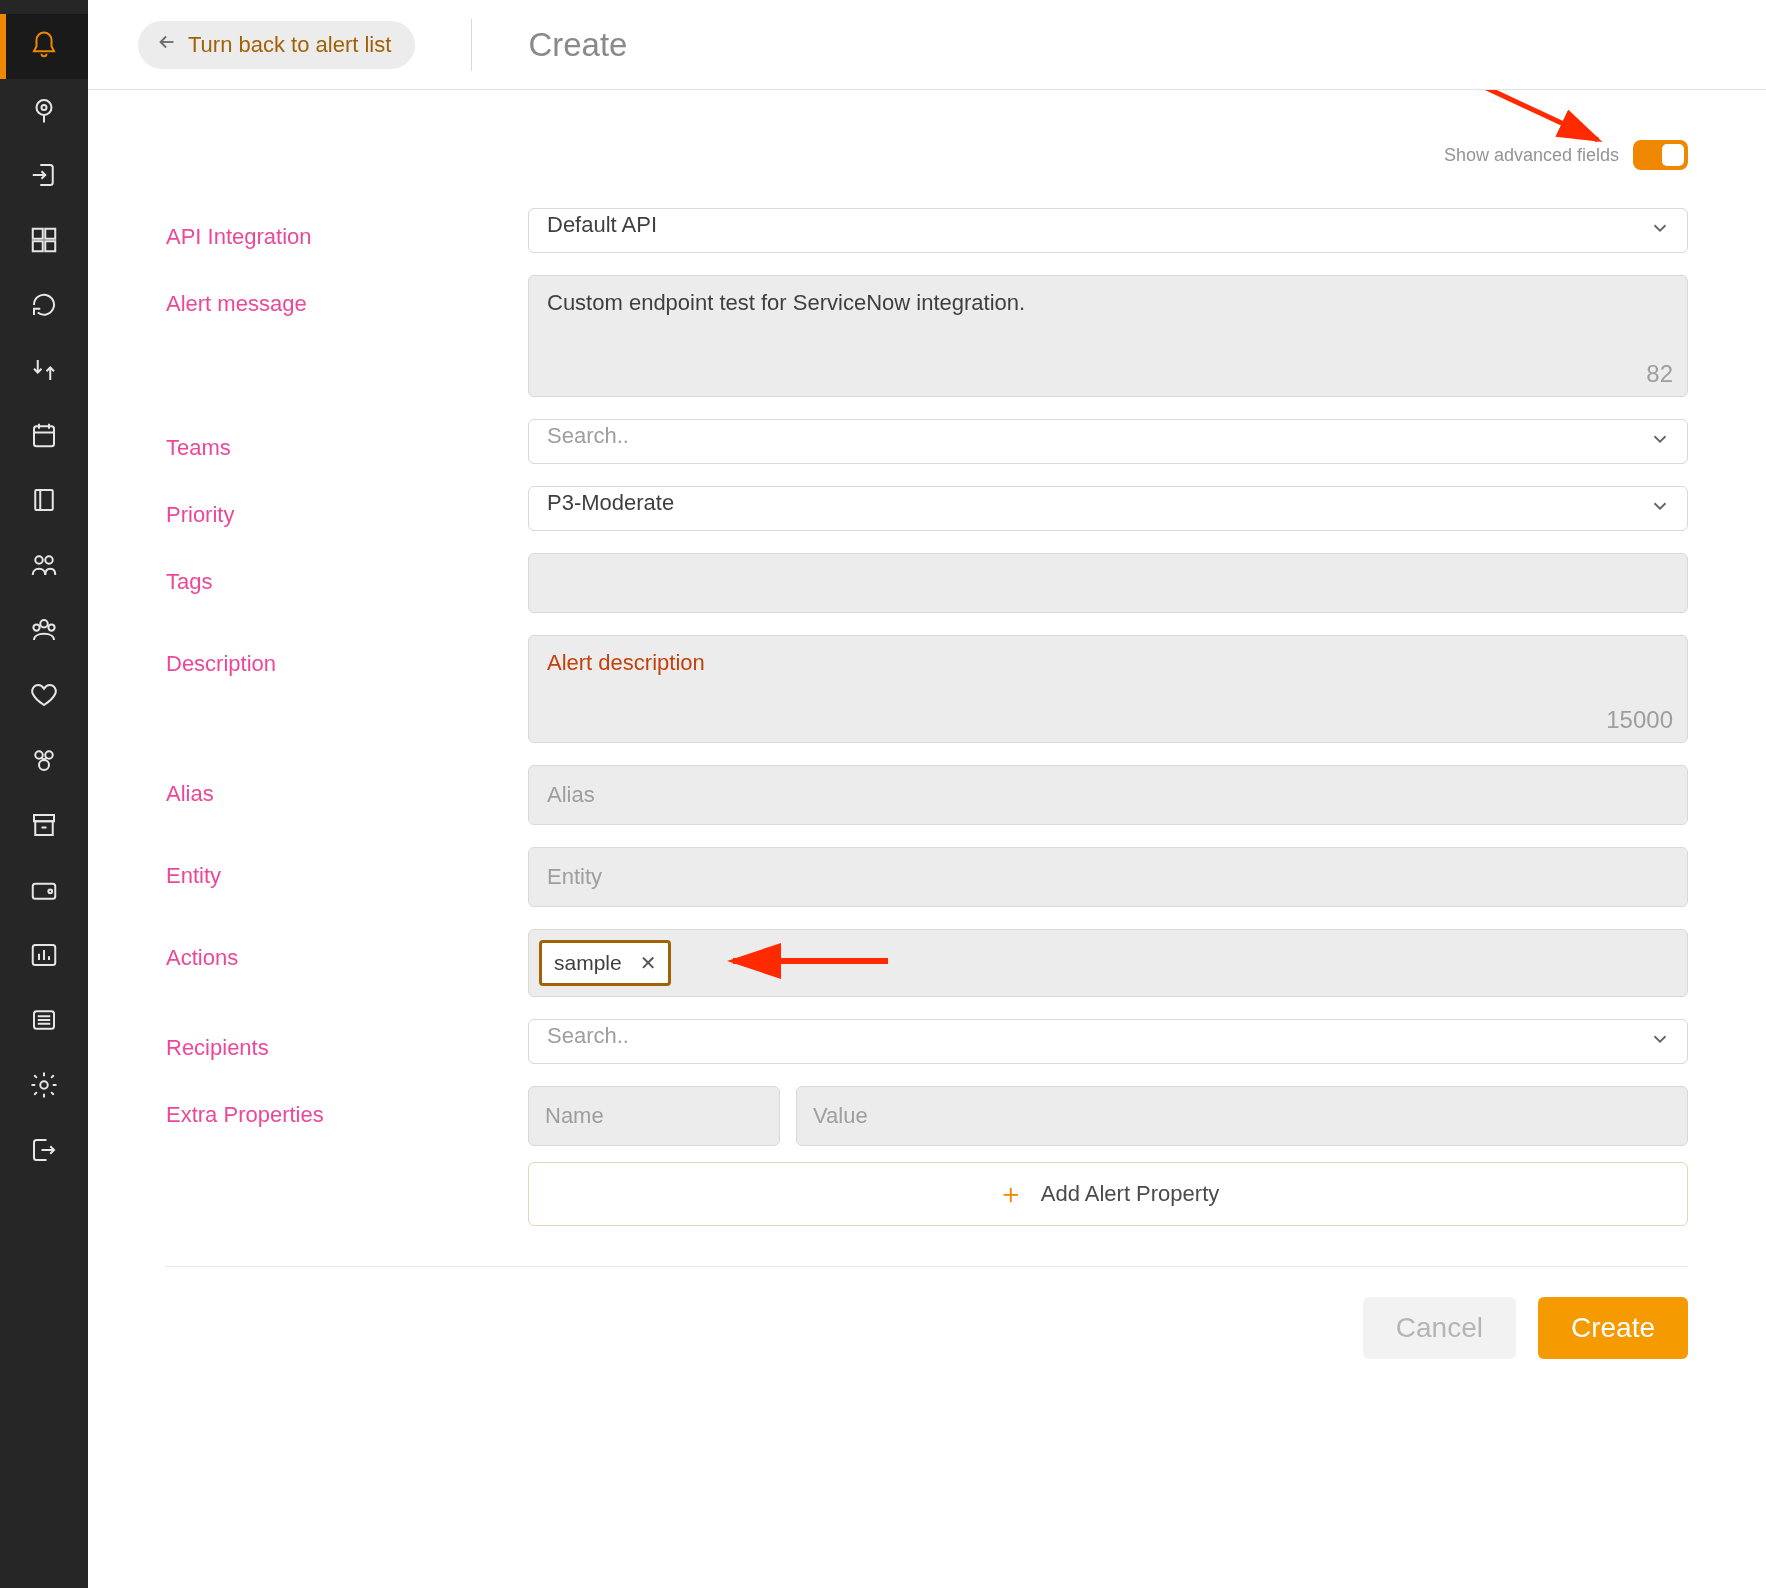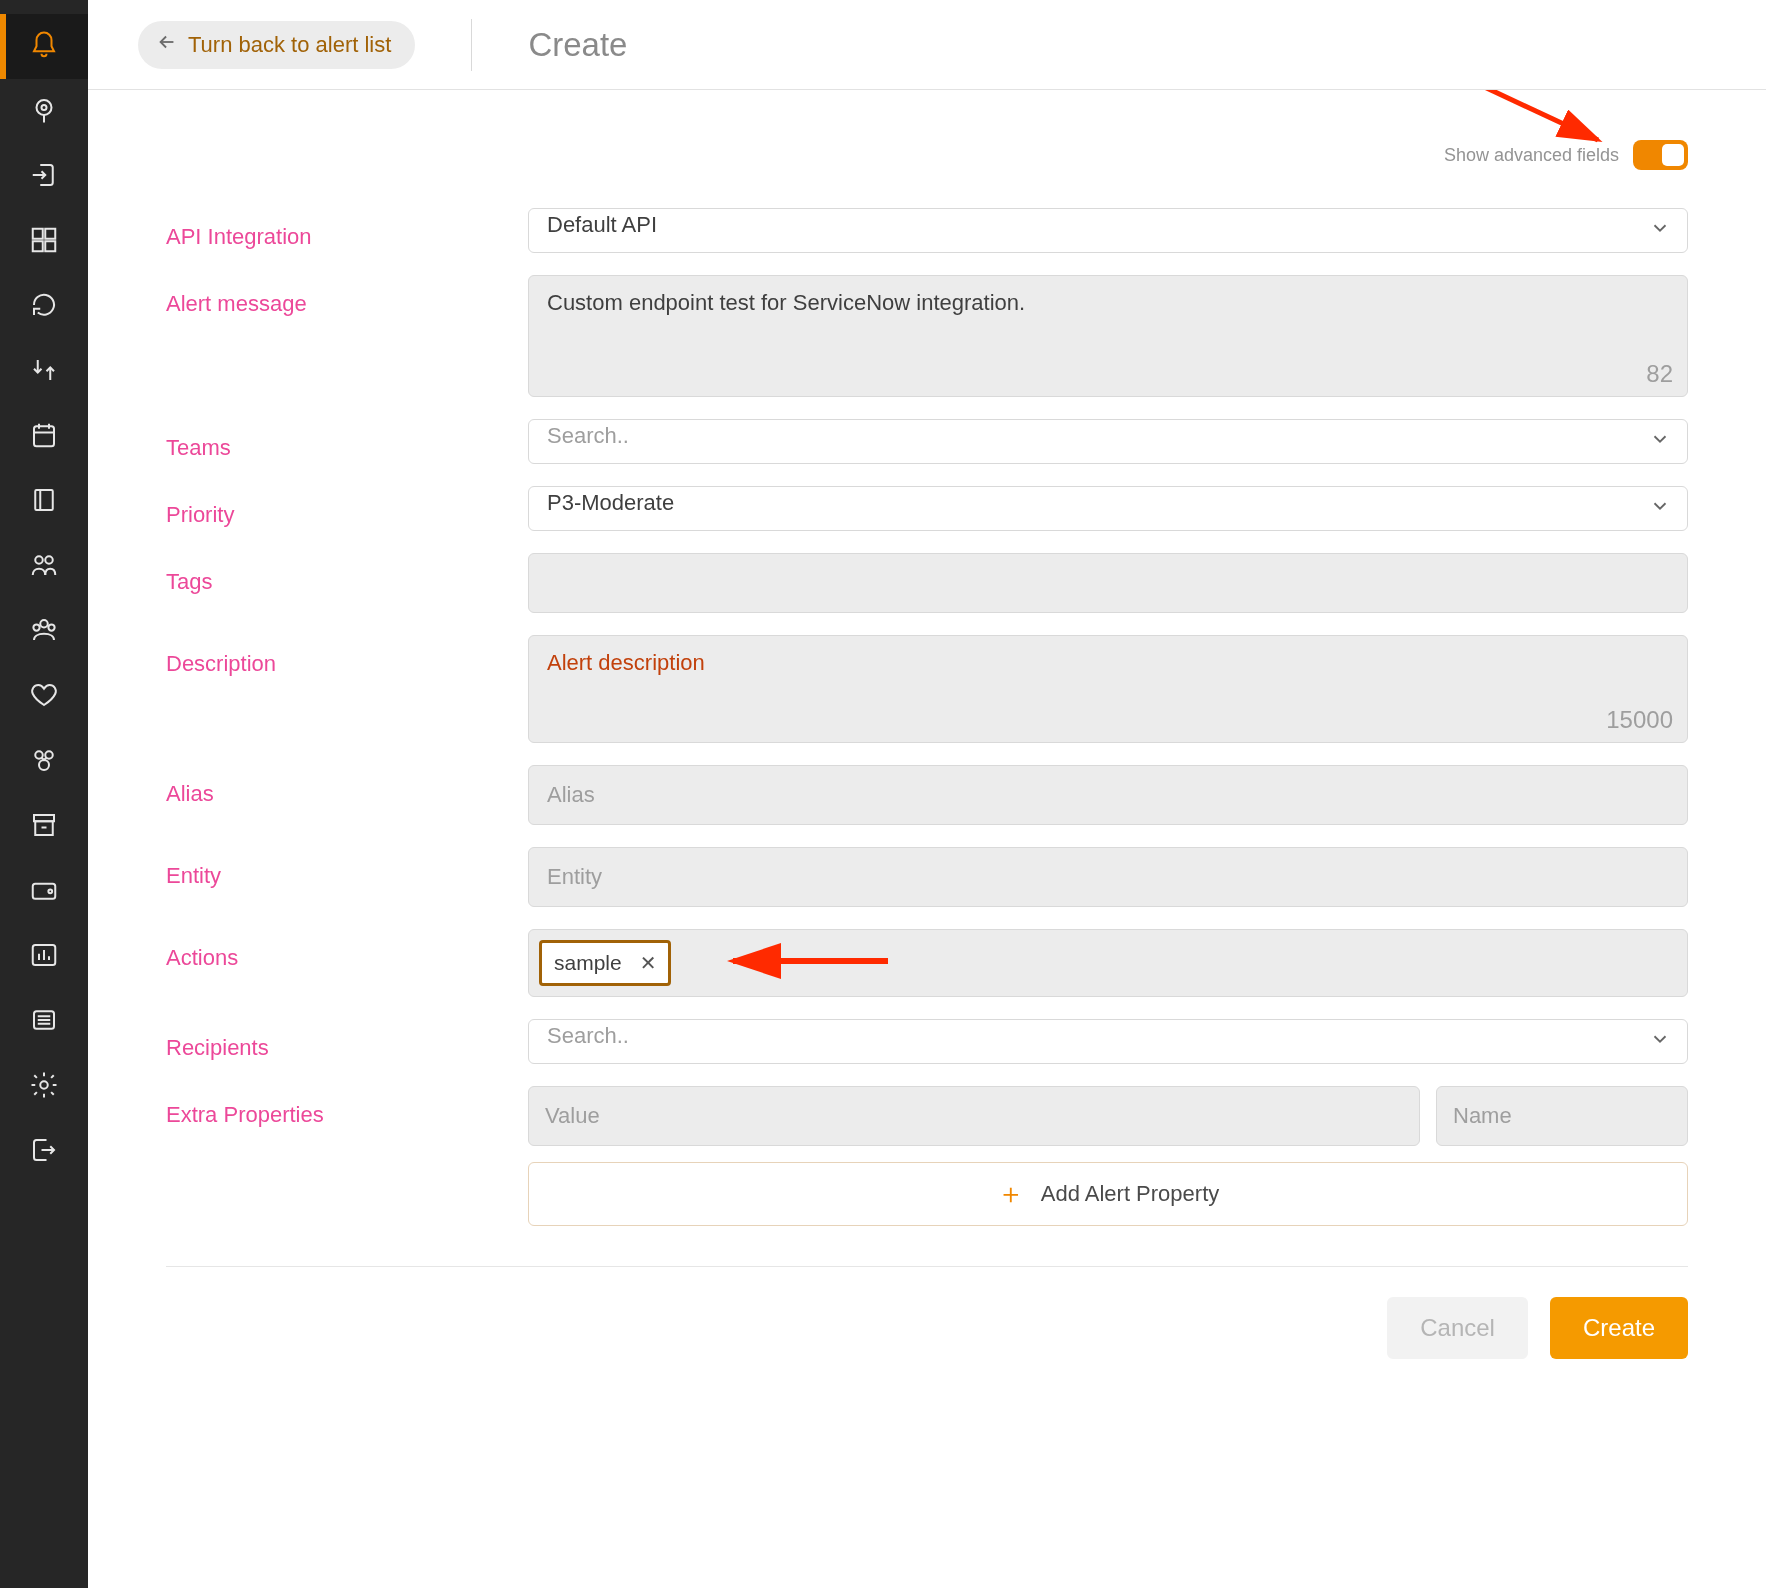--- a/index.html
+++ b/index.html
@@ -239,21 +239,21 @@
   .footer-btns {
     display: flex;
     justify-content: flex-end;
     gap: 22px;
     padding-bottom: 40px;
   }
   .btn {
     height: 62px;
     padding: 0 32px;
     border-radius: 6px;
-    font-size: 24px;
+    font-size: 28px;
     display: inline-flex;
     align-items: center;
     justify-content: center;
     cursor: pointer;
     border: 1px solid transparent;
   }
   .btn-cancel {
     background: #f2f2f2;
     color: #b5b5b5;
   }
@@ -542,26 +542,26 @@
                 <path d="M6 9l6 6 6-6"></path>
               </svg></span>
         </div>
       </div>
     </div>
 
     <div class="form-row">
       <div class="form-label">Extra Properties</div>
       <div class="form-control-wrap">
         <div class="extra-row">
+          <div class="extra-input">
+            <span>Name</span>
+          </div>
           <div class="extra-input value">
             <span>Value</span>
           </div>
-          <div class="extra-input">
-            <span>Name</span>
-          </div>
         </div>
         <div class="add-extra">
           <span class="plus">＋</span>
           <span>Add Alert Property</span>
         </div>
       </div>
     </div>
 
     <hr class="footer-hr">
 

